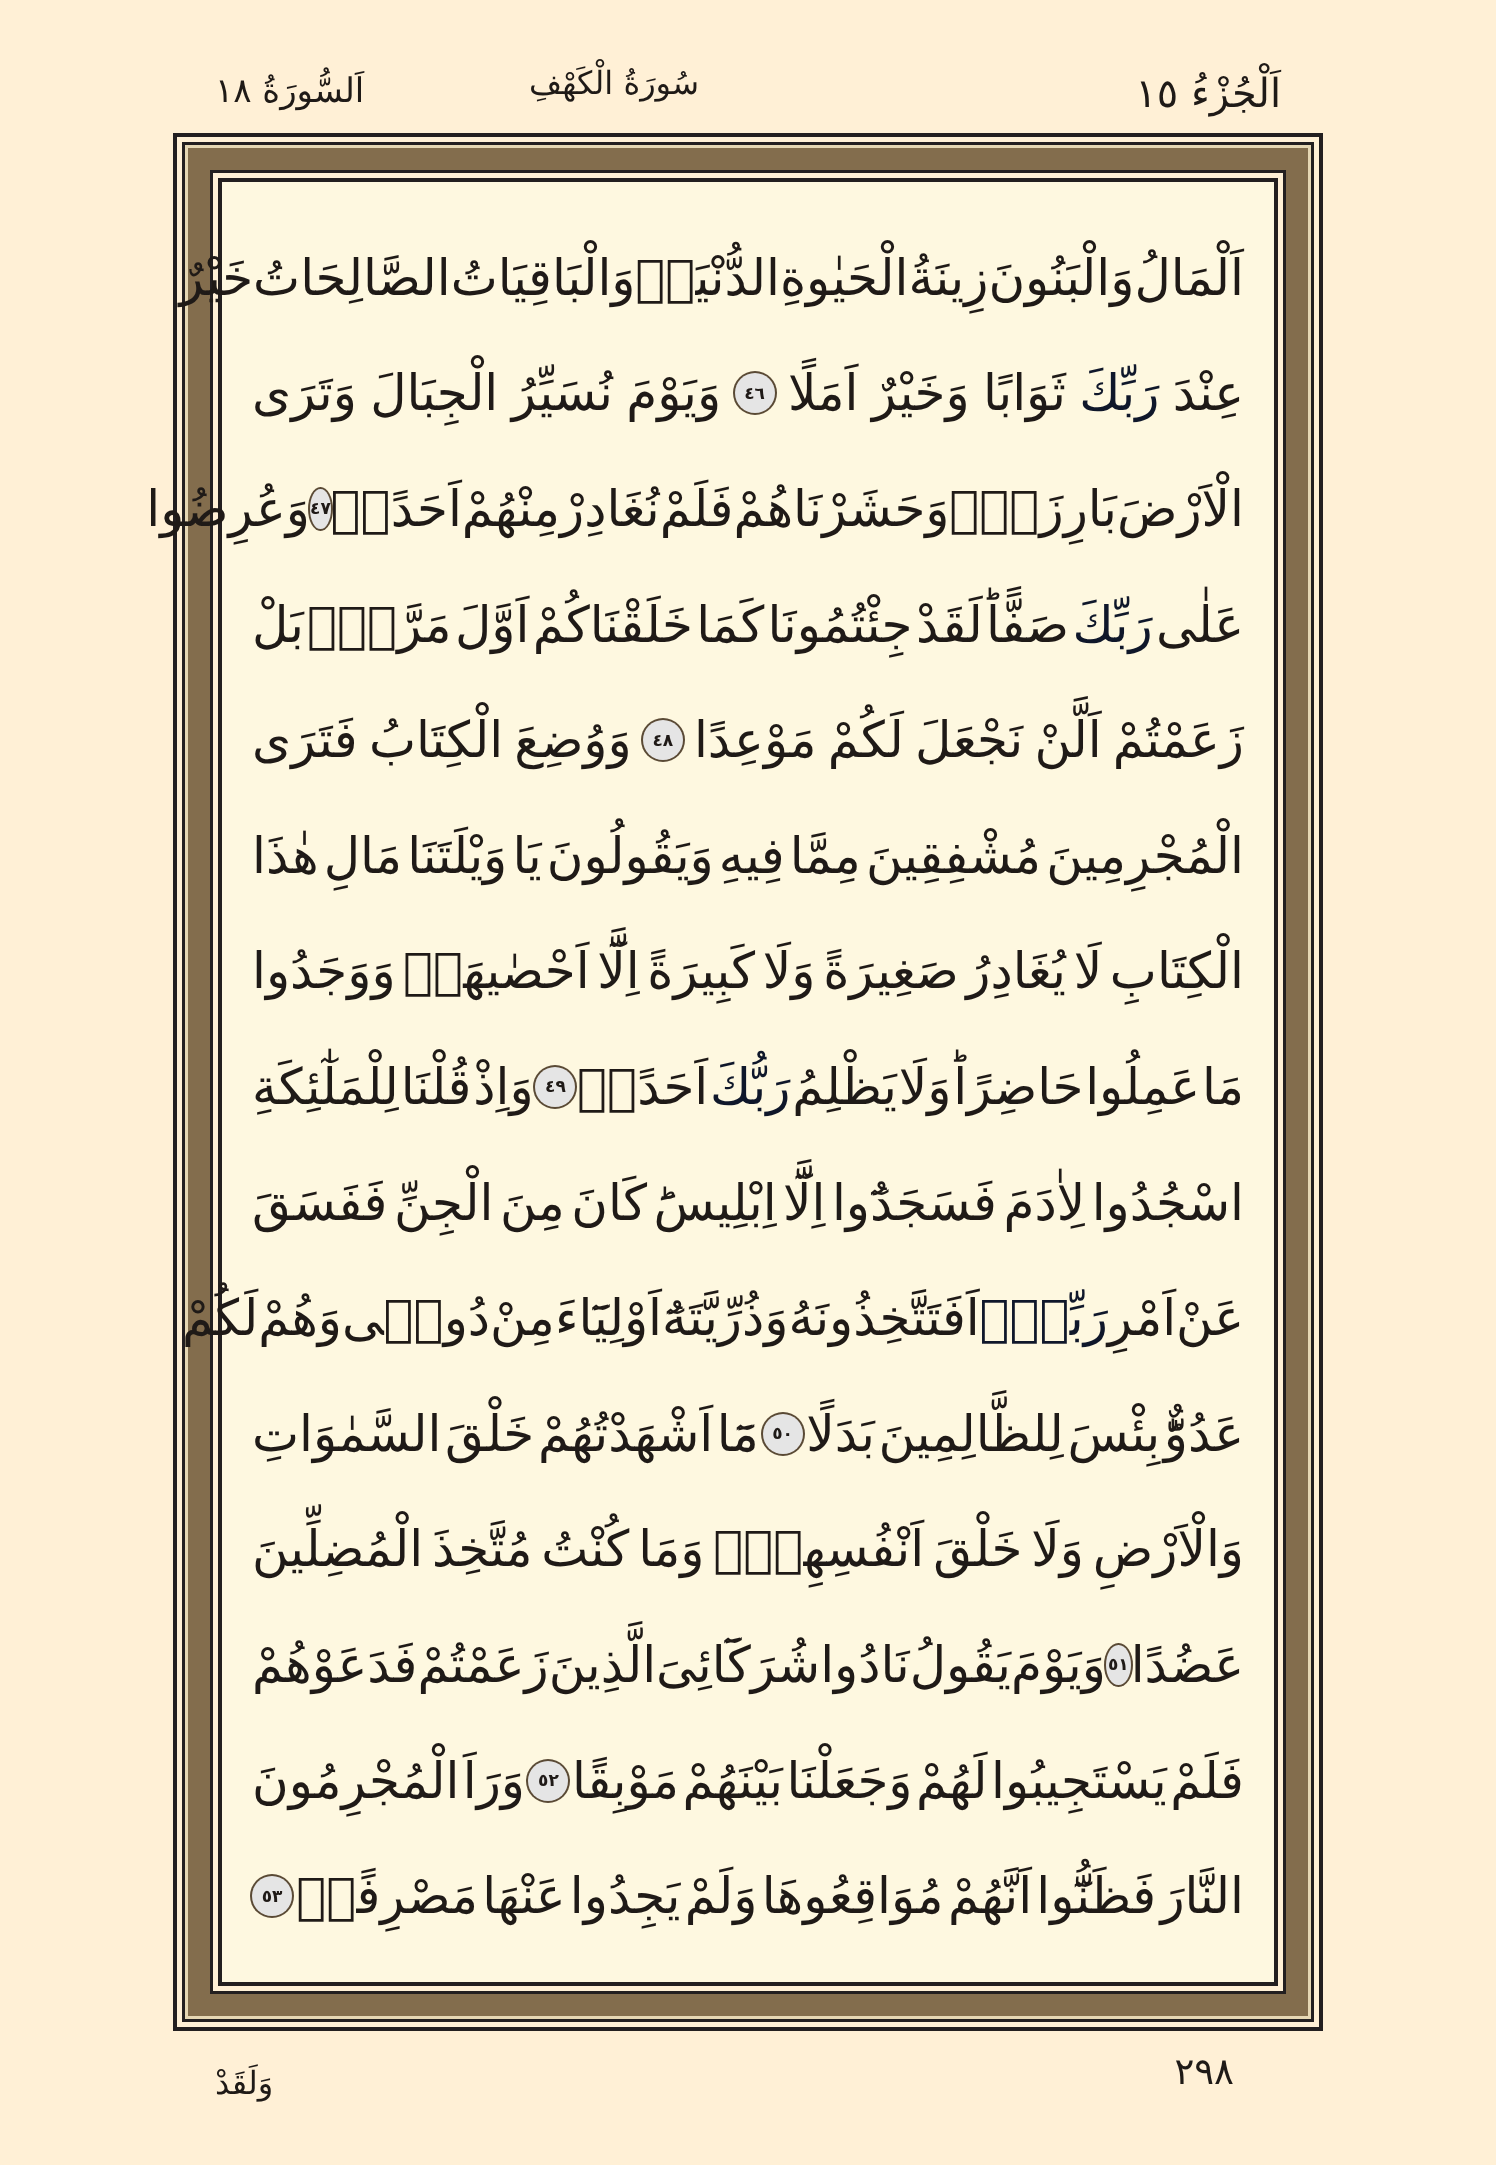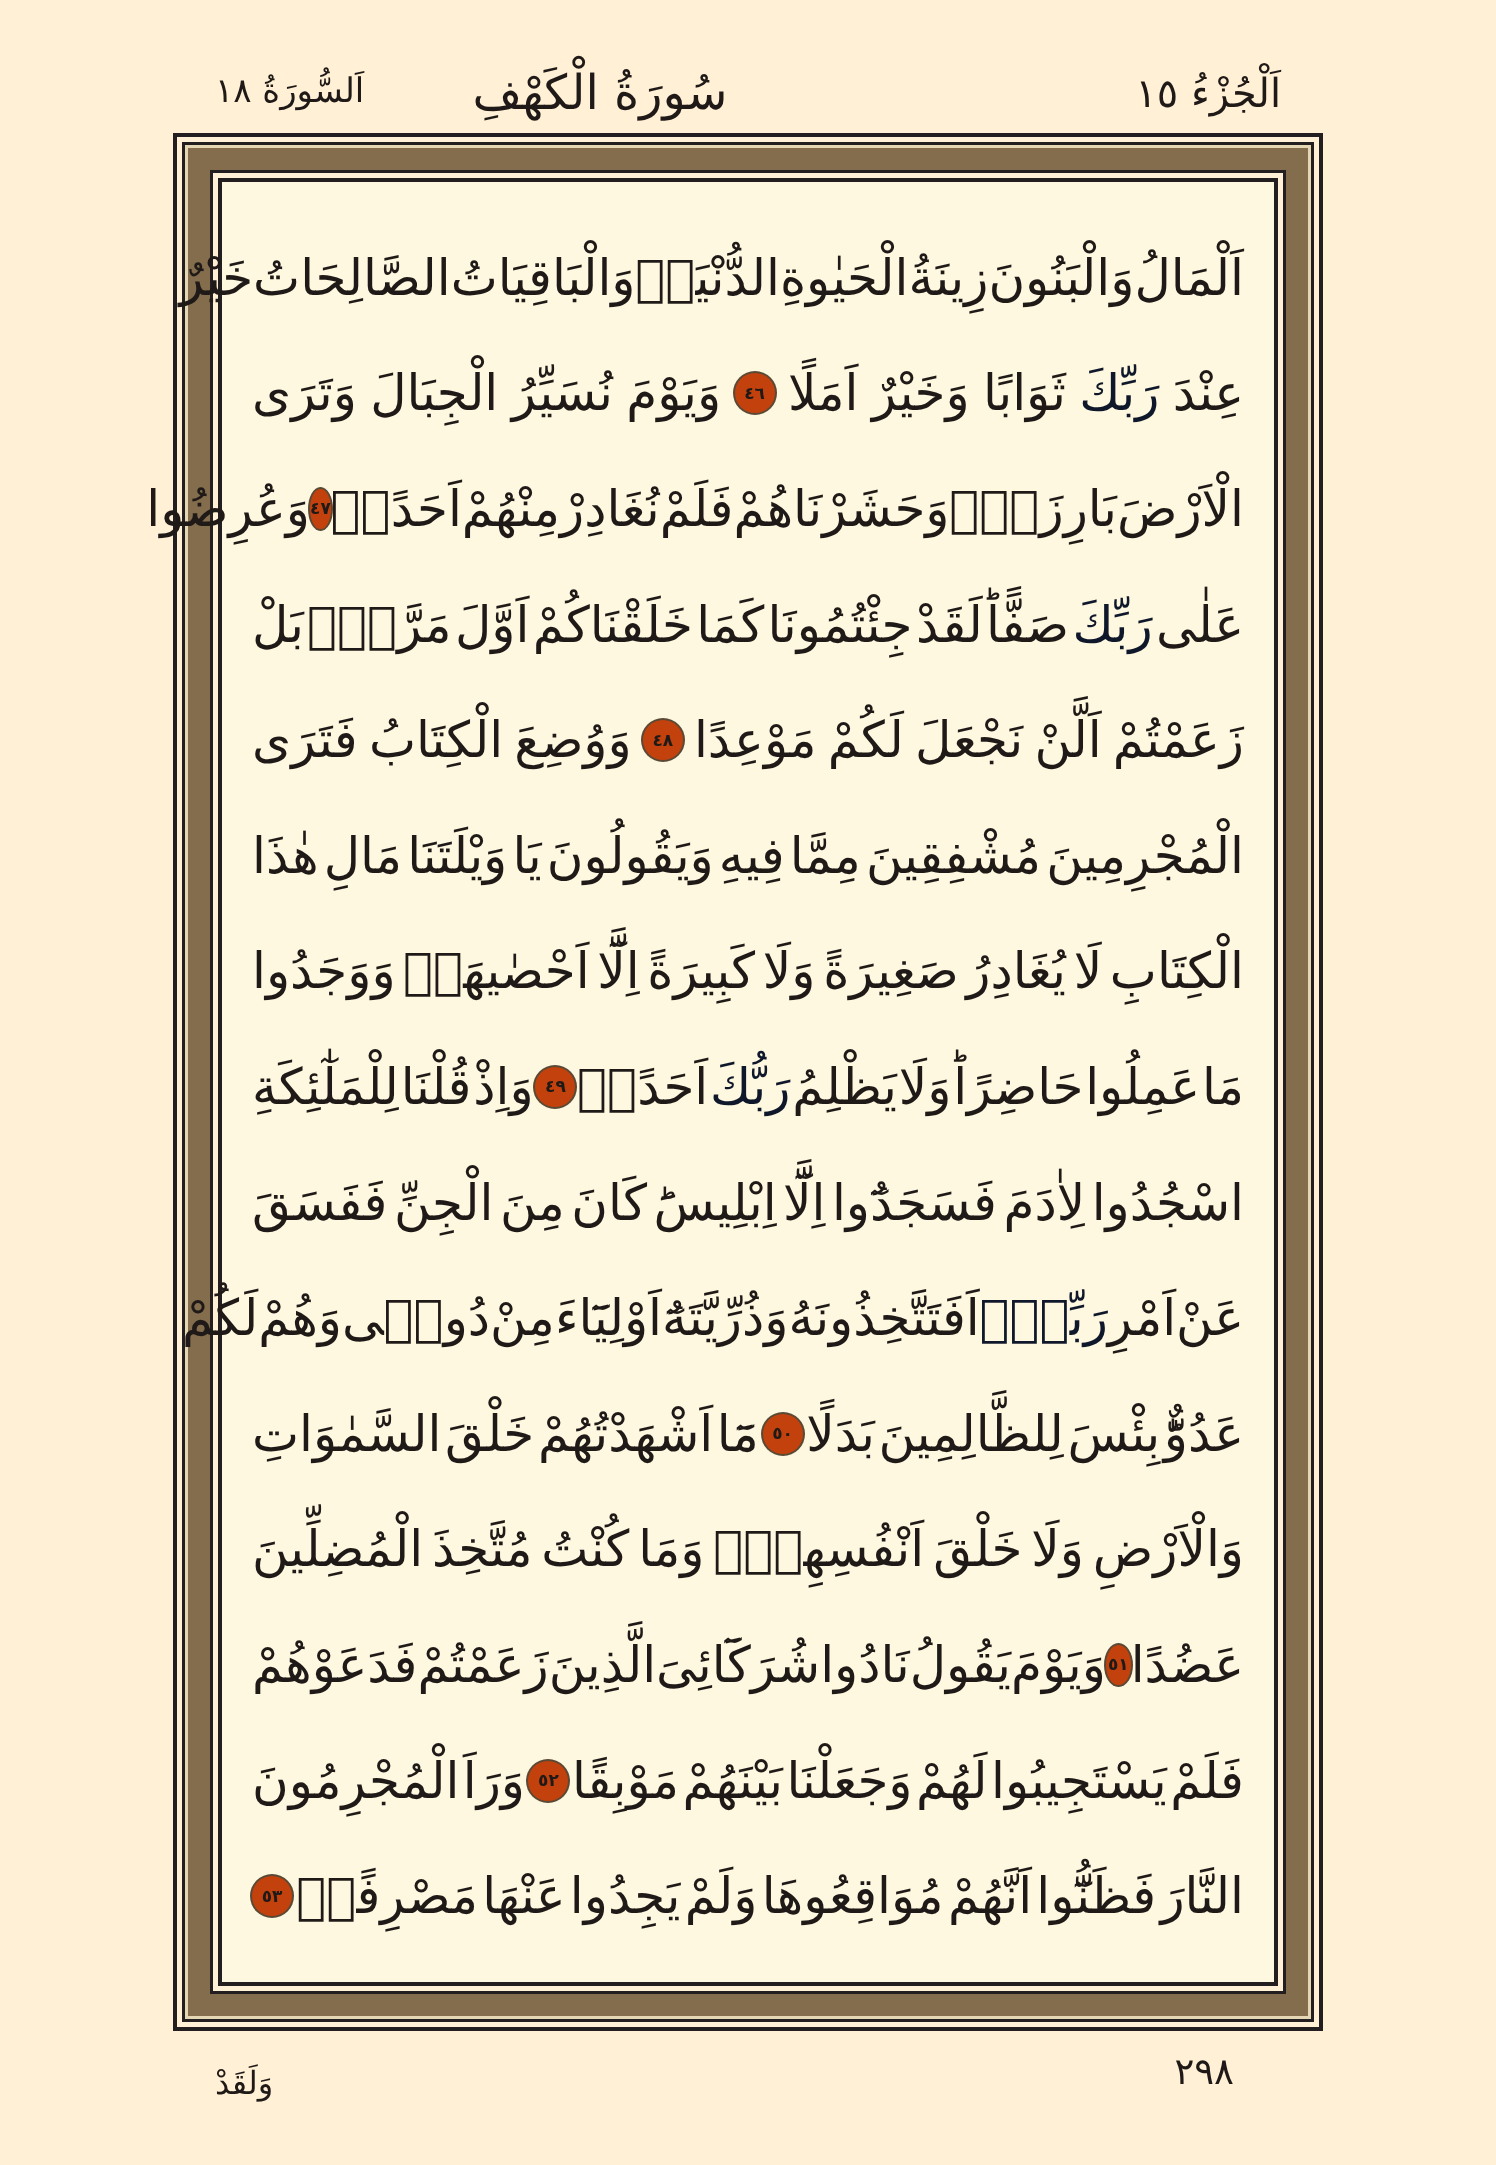--- a/index.html
+++ b/index.html
@@ -8,21 +8,21 @@
     background: #fff0d6;
     position: relative;
     overflow: hidden;
     font-family: "DejaVu Serif", serif;
     color: #1f1a17;
   }
   .header {
     position: absolute; top: 60px; left: 0; width: 1496px; height: 70px;
   }
   .header .juz { position: absolute; right: 215px; top: 10px; font-size: 40px; direction: rtl; }
-  .header .sura-name { position: absolute; left: 2px; width: 1196px; text-align: center; top: 4px; font-size: 48px; direction: rtl; }
+  .header .sura-name { position: absolute; left: 16px; width: 1196px; text-align: center; top: 4px; font-size: 32px; direction: rtl; }
   .header .sura-no { position: absolute; left: 215px; top: 10px; font-size: 34px; direction: rtl; }
 
   .frame-outer {
     position: absolute; left: 173px; top: 133px; width: 1150px; height: 1898px;
     box-sizing: border-box;
     border: 4px solid #231f20;
     background: #fff0d6;
   }
   .frame-2 {
     position: absolute; left: 5px; top: 5px; right: 5px; bottom: 5px;
@@ -54,21 +54,21 @@
     align-items: center;
     font-size: 50px;
     line-height: 1;
     white-space: nowrap;
   }
   .word { display: inline-block; }
   .word.red { color: #0f172a; }
   .ayah-marker {
     display: inline-flex; align-items: center; justify-content: center;
     width: 40px; height: 40px; border-radius: 50%;
-    background: #c2410c;
+    background: #e5e5e5;
     box-shadow: 0 0 0 2px #5a4a35;
     color: #1f1a17; font-size: 17px; font-family: "DejaVu Sans", sans-serif;
     font-weight: bold;
   }
   .footer { position: absolute; top: 2050px; left: 0; width: 1496px; height: 80px; }
   .footer .page-no { position: absolute; right: 262px; top: 0; font-size: 37px; direction: rtl; }
   .footer .catchword { position: absolute; left: 215px; top: 14px; font-size: 32px; direction: rtl; }
 </style>
 </head>
 <body>

